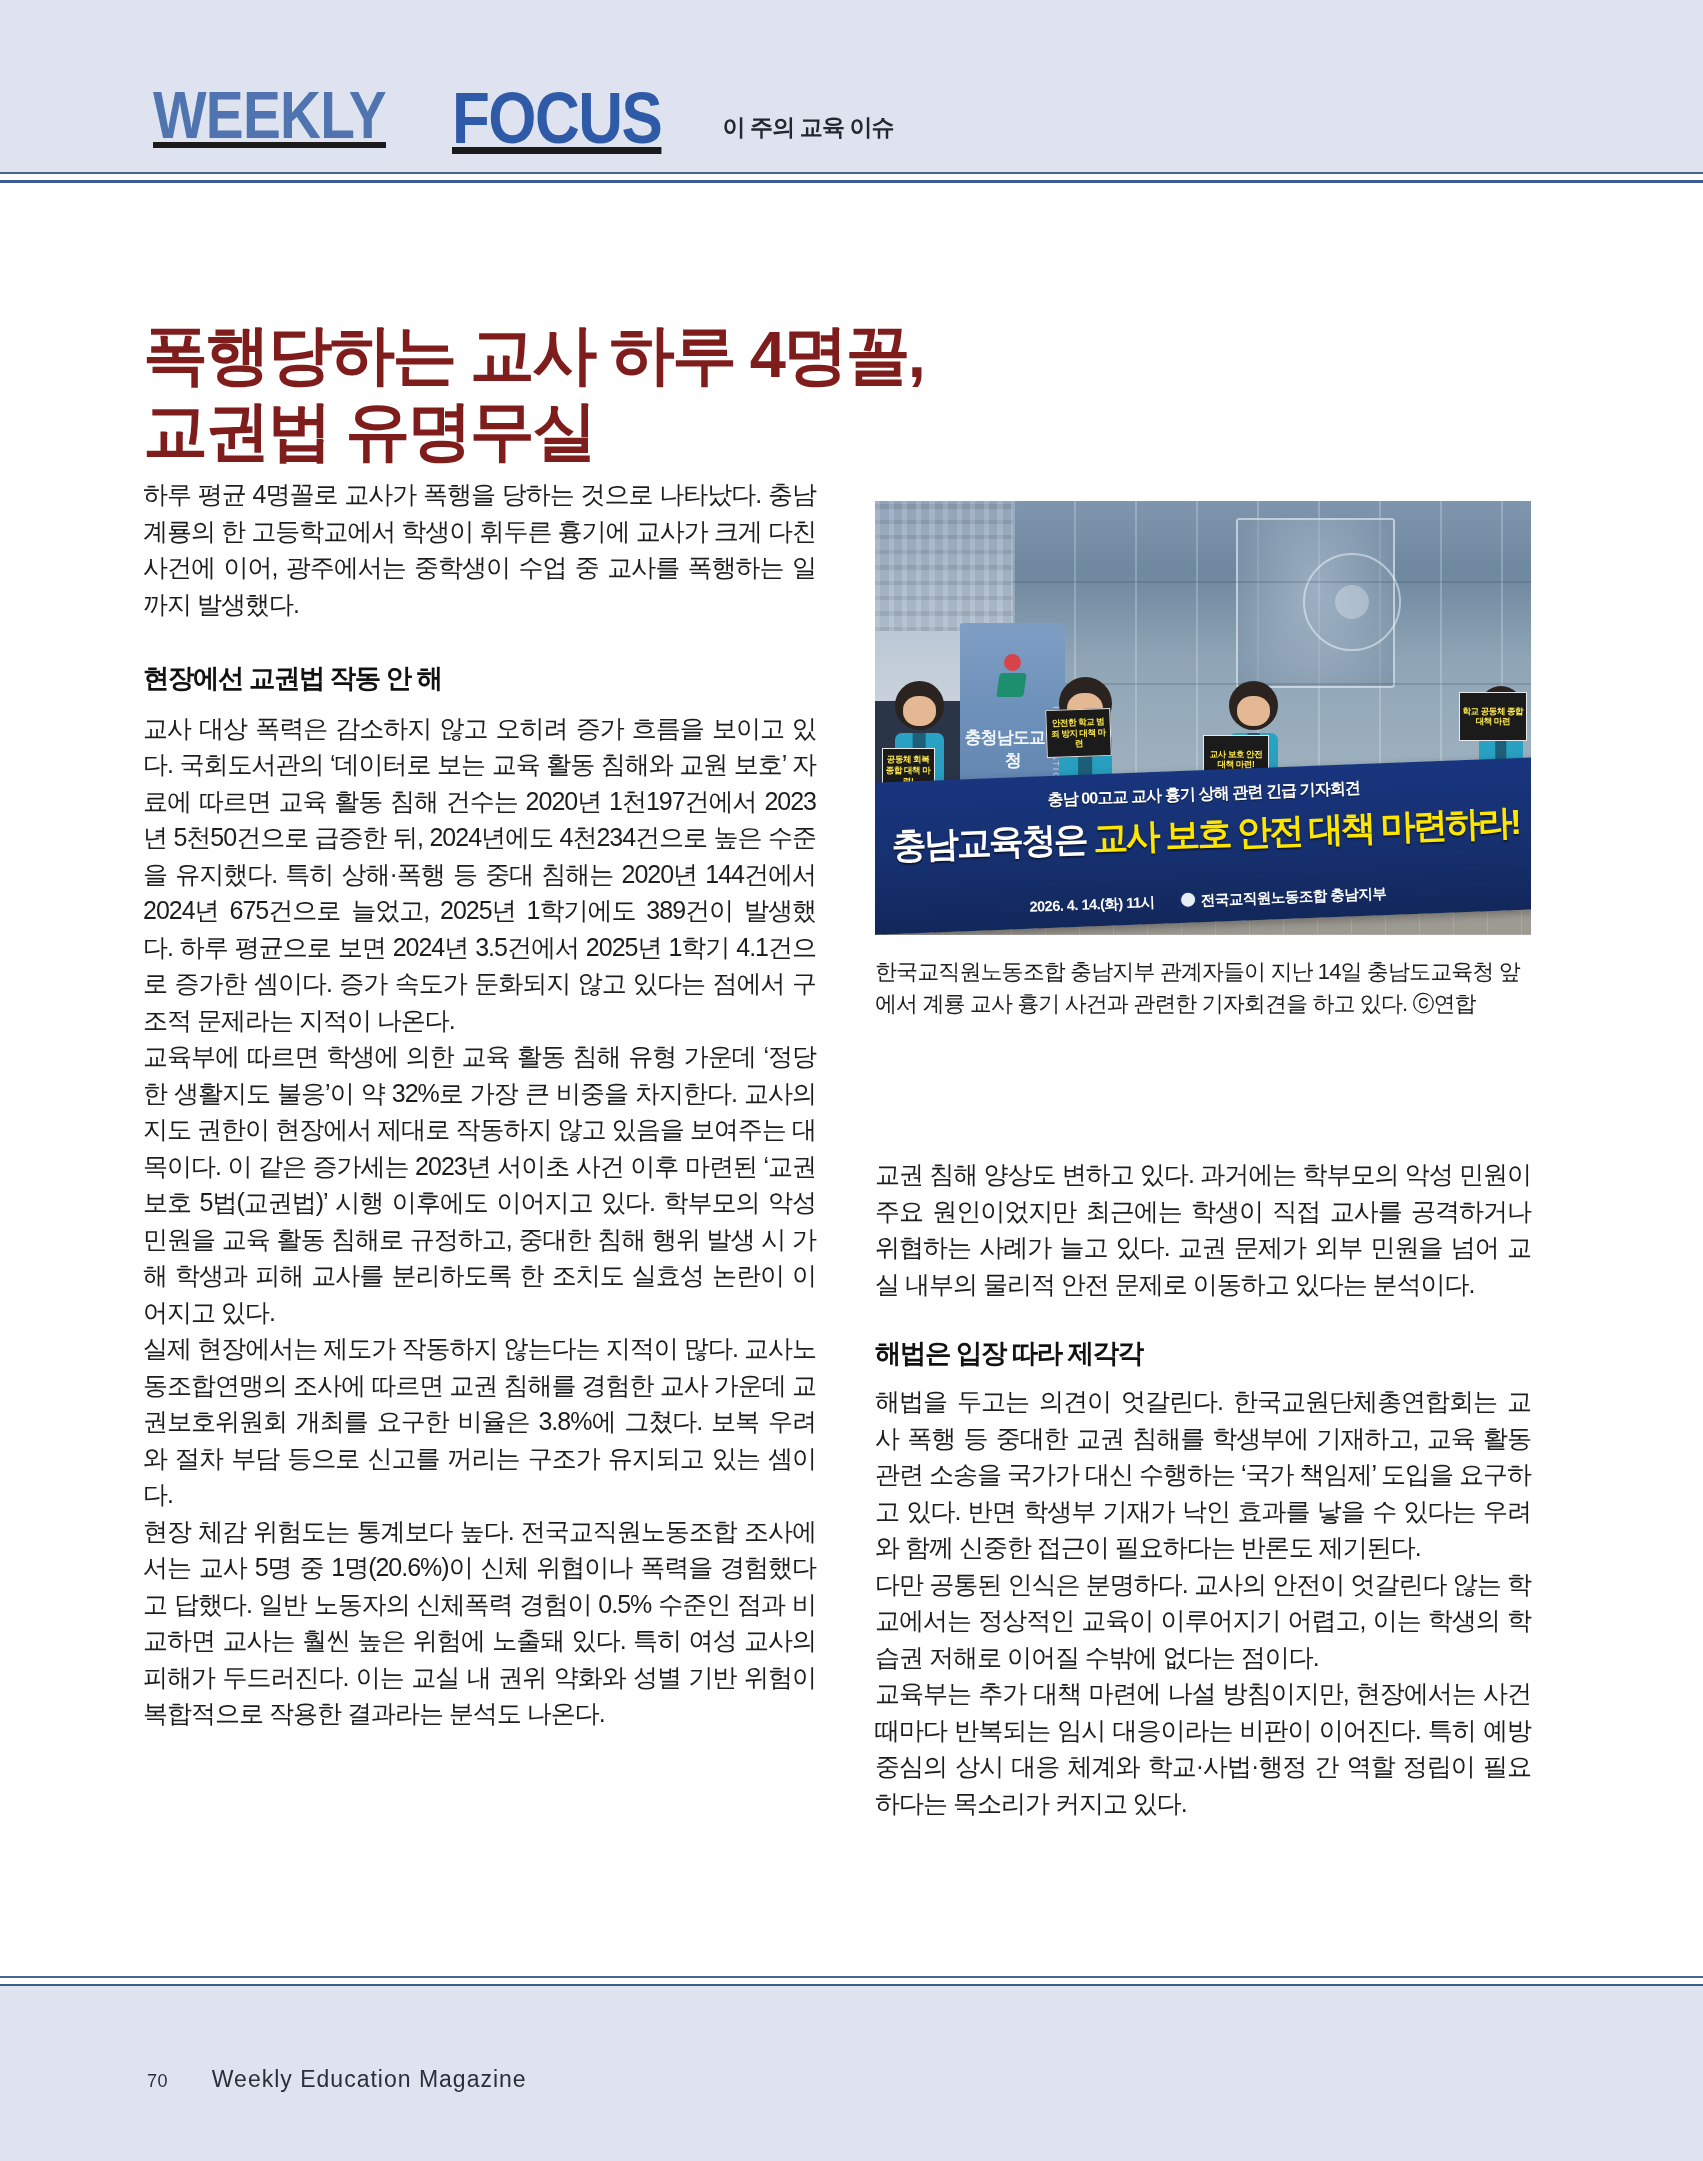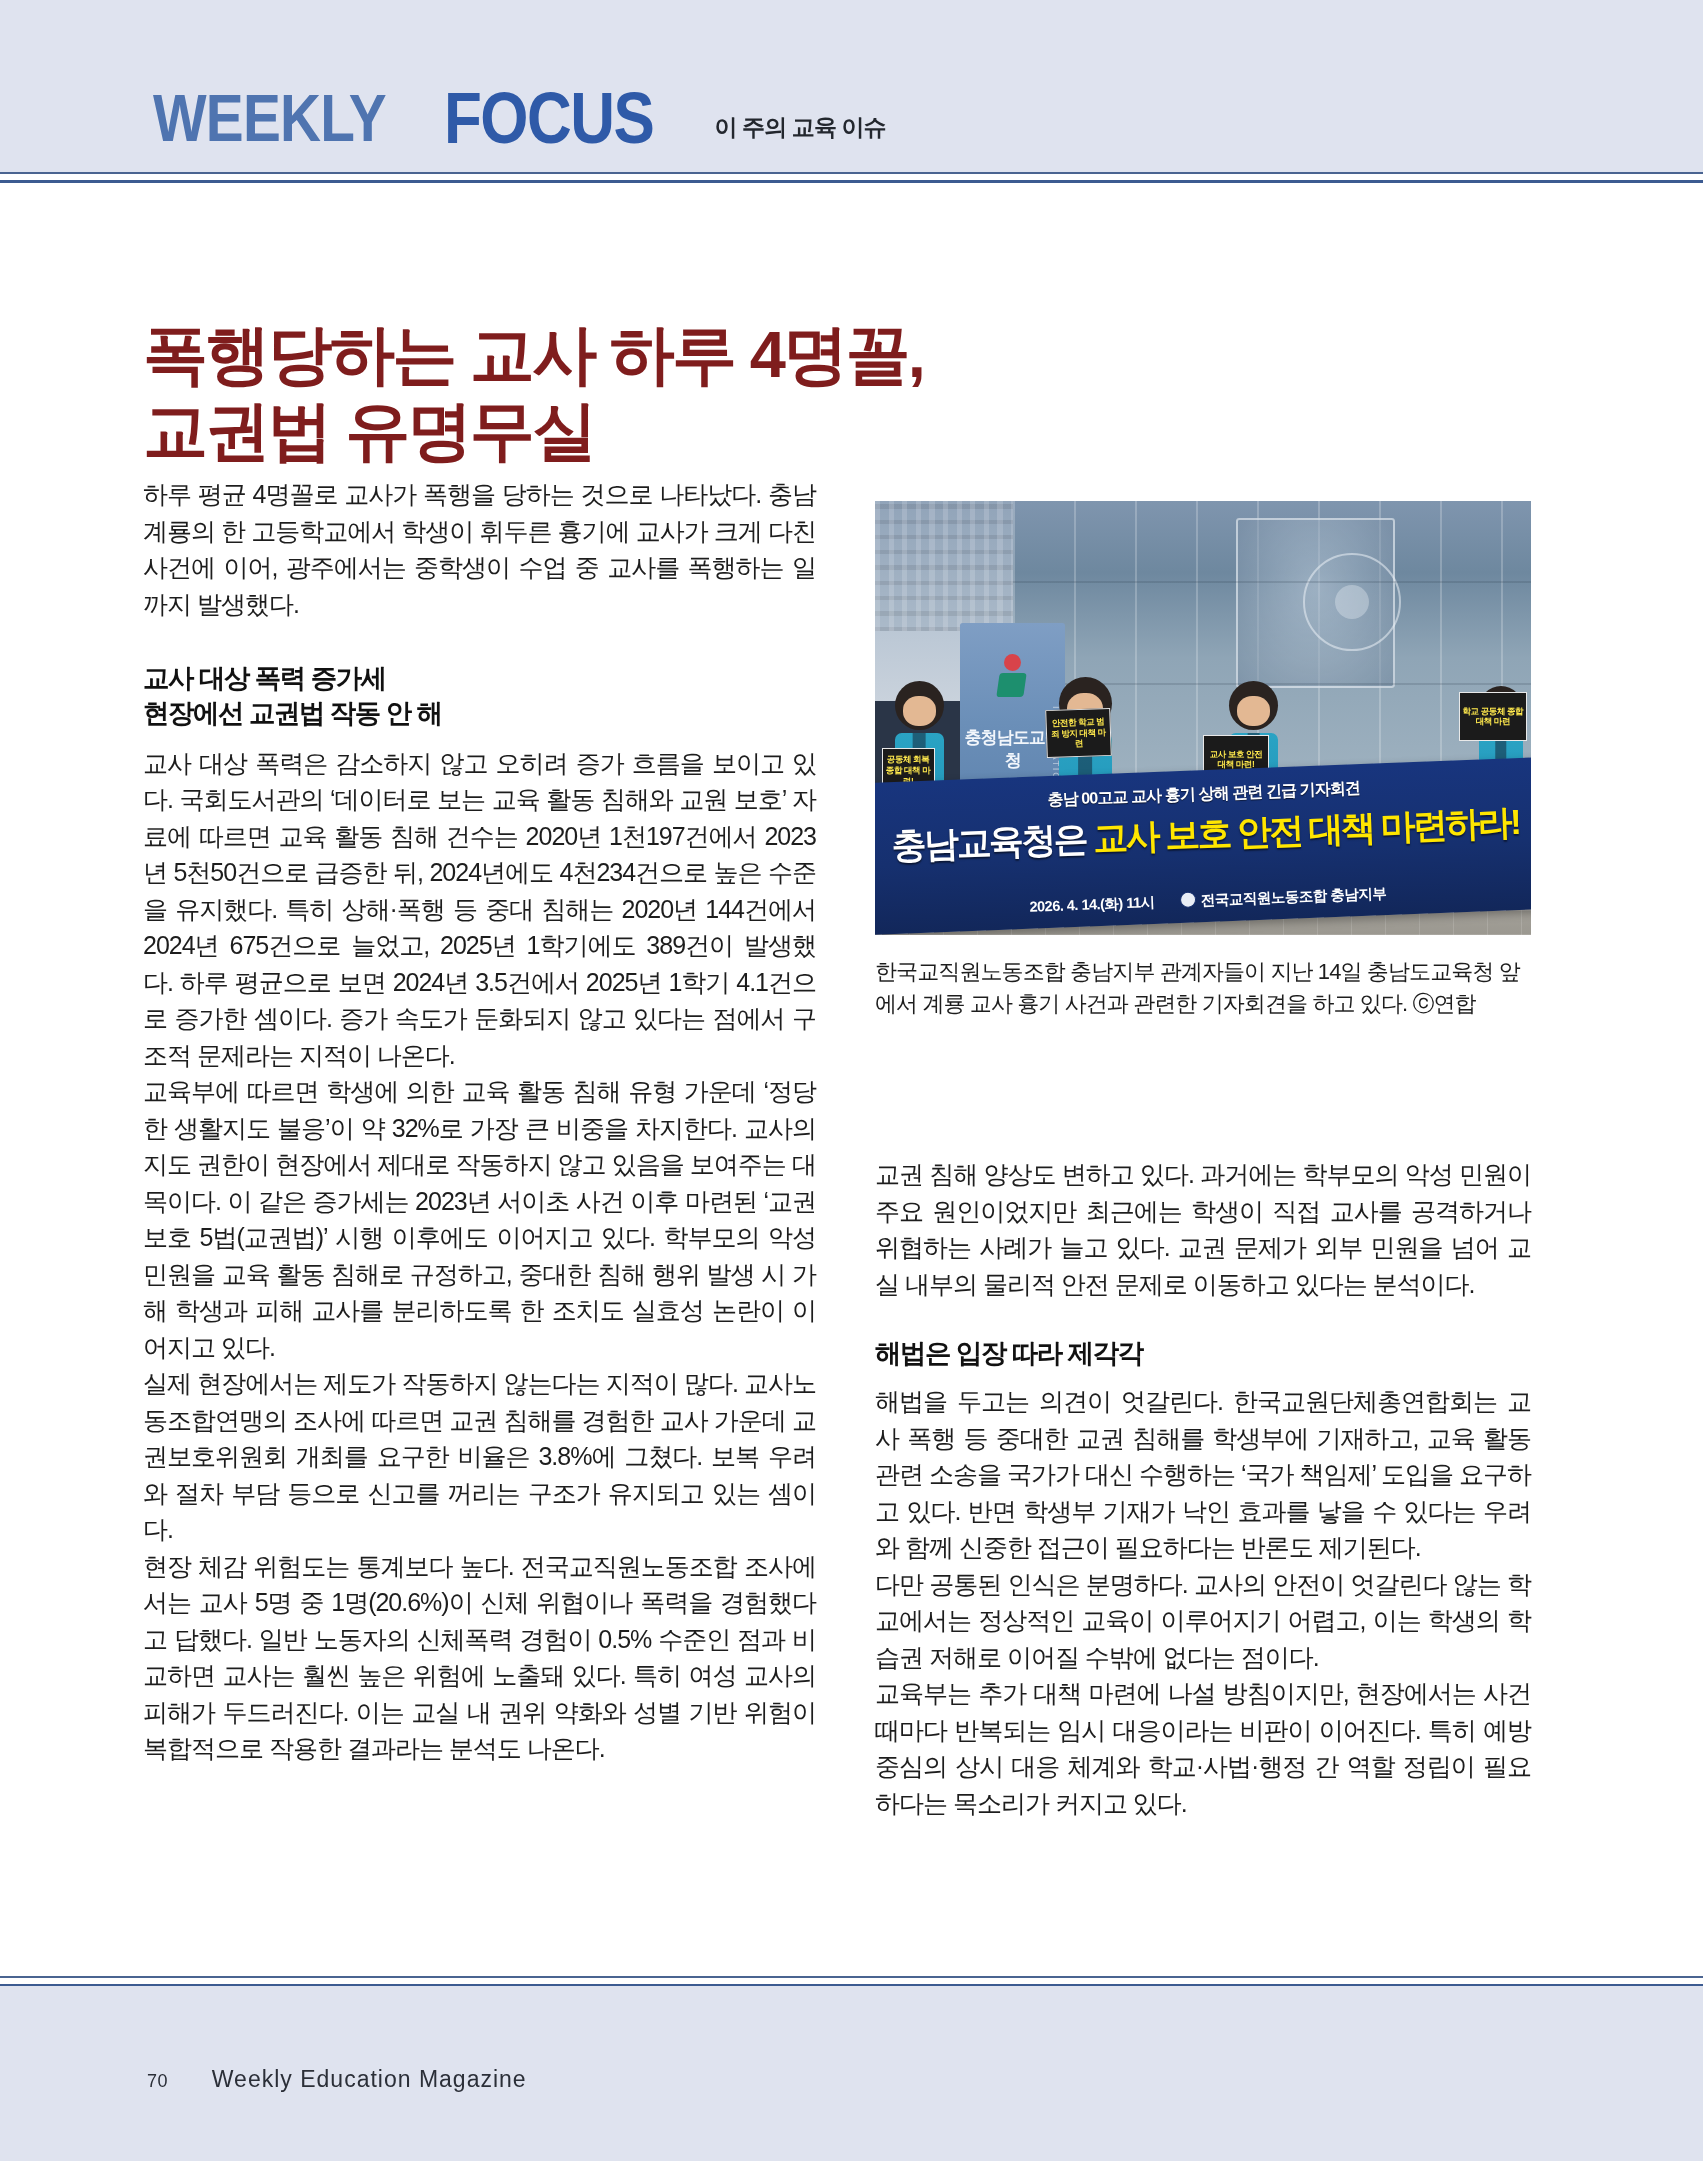--- a/index.html
+++ b/index.html
@@ -28,21 +28,21 @@
     color:#4f74b0;line-height:.92;
     transform:scaleX(.86);transform-origin:left bottom;
     font-family:"Liberation Sans",sans-serif;
   }
   .wf-focus{
     font-size:72px;font-weight:700;letter-spacing:-1.7px;
     color:#2f5aa8;line-height:.92;
     transform:scaleX(.86);transform-origin:left bottom;
     font-family:"Liberation Sans",sans-serif;
   }
-  .wf-logo{display:flex;align-items:center;gap:20px;}
+  .wf-logo{display:flex;align-items:flex-start;gap:28px;text-decoration:underline;}
   .wf-sub{
     font-size:23px;font-weight:700;color:#23272e;
     letter-spacing:-0.9px;padding-bottom:8.5px;margin-left:5.1px;
   }
   .rule-top{
     position:absolute;left:0;width:1704px;height:0;
     border-top:2.6px solid #4a6491;
   }
   .rule-top.a{top:172px;}
   .rule-top.b{top:180px;border-top:3.4px solid #3c5b91;}
@@ -242,21 +242,20 @@
 <div class="rule-top b"></div>
 
 <h1 class="headline">
   <div>폭행당하는 교사 하루 4명꼴,</div>
   <div>교권법 유명무실</div>
 </h1>
 
 <div class="col col-left">
   <p class="para lead">하루 평균 4명꼴로 교사가 폭행을 당하는 것으로 나타났다. 충남 계룡의 한 고등학교에서 학생이 휘두른 흉기에 교사가 크게 다친 사건에 이어, 광주에서는 중학생이 수업 중 교사를 폭행하는 일까지 발생했다.</p>
   <div class="sub-head first">
-    <div>교사 대상 폭력 증가세</div>
     <div>현장에선 교권법 작동 안 해</div>
   </div>
   <p class="para">교사 대상 폭력은 감소하지 않고 오히려 증가 흐름을 보이고 있다. 국회도서관의 ‘데이터로 보는 교육 활동 침해와 교원 보호’ 자료에 따르면 교육 활동 침해 건수는 2020년 1천197건에서 2023년 5천50건으로 급증한 뒤, 2024년에도 4천234건으로 높은 수준을 유지했다. 특히 상해·폭행 등 중대 침해는 2020년 144건에서 2024년 675건으로 늘었고, 2025년 1학기에도 389건이 발생했다. 하루 평균으로 보면 2024년 3.5건에서 2025년 1학기 4.1건으로 증가한 셈이다. 증가 속도가 둔화되지 않고 있다는 점에서 구조적 문제라는 지적이 나온다.</p>
   <p class="para">교육부에 따르면 학생에 의한 교육 활동 침해 유형 가운데 ‘정당한 생활지도 불응’이 약 32%로 가장 큰 비중을 차지한다. 교사의 지도 권한이 현장에서 제대로 작동하지 않고 있음을 보여주는 대목이다. 이 같은 증가세는 2023년 서이초 사건 이후 마련된 ‘교권 보호 5법(교권법)’ 시행 이후에도 이어지고 있다. 학부모의 악성 민원을 교육 활동 침해로 규정하고, 중대한 침해 행위 발생 시 가해 학생과 피해 교사를 분리하도록 한 조치도 실효성 논란이 이어지고 있다.</p>
   <p class="para">실제 현장에서는 제도가 작동하지 않는다는 지적이 많다. 교사노동조합연맹의 조사에 따르면 교권 침해를 경험한 교사 가운데 교권보호위원회 개최를 요구한 비율은 3.8%에 그쳤다. 보복 우려와 절차 부담 등으로 신고를 꺼리는 구조가 유지되고 있는 셈이다.</p>
   <p class="para">현장 체감 위험도는 통계보다 높다. 전국교직원노동조합 조사에서는 교사 5명 중 1명(20.6%)이 신체 위협이나 폭력을 경험했다고 답했다. 일반 노동자의 신체폭력 경험이 0.5% 수준인 점과 비교하면 교사는 훨씬 높은 위험에 노출돼 있다. 특히 여성 교사의 피해가 두드러진다. 이는 교실 내 권위 약화와 성별 기반 위험이 복합적으로 작용한 결과라는 분석도 나온다.</p>
 </div>
 
 <div class="photo-wrap">
   <div class="photo">

